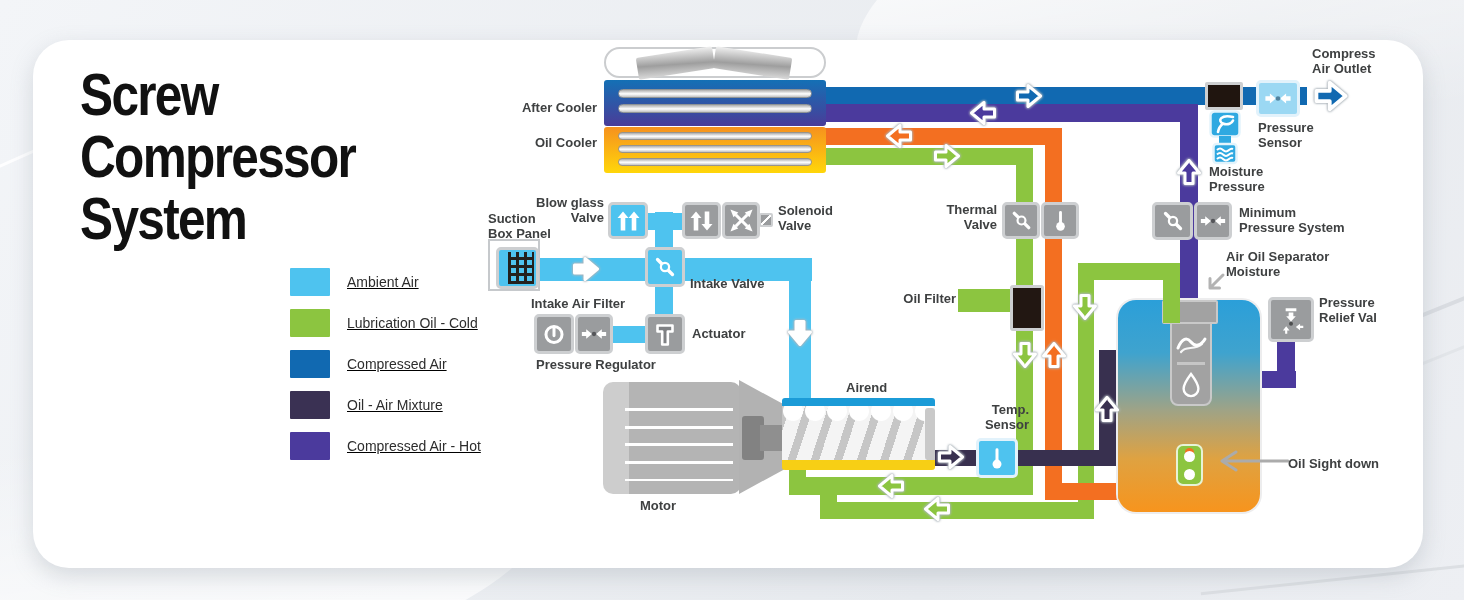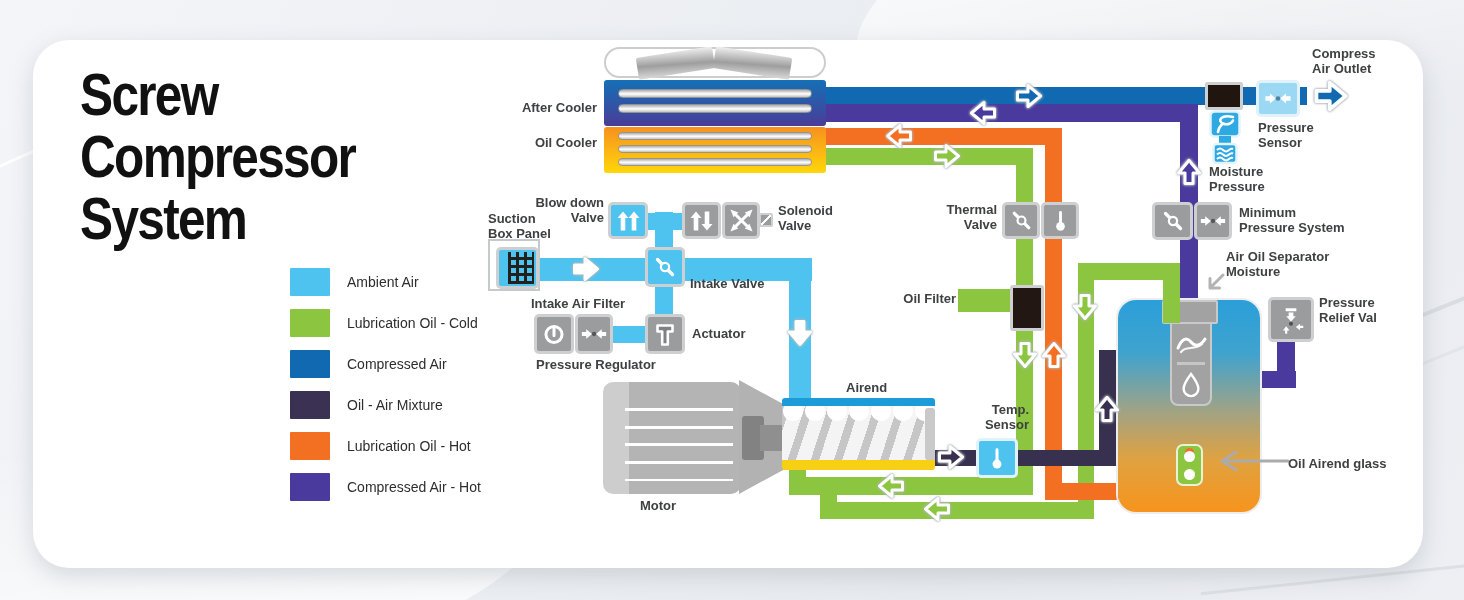--- a/index.html
+++ b/index.html
@@ -13,21 +13,21 @@
     position:absolute;left:33px;top:40px;width:1390px;height:528px;
     background:#FFFFFF;border-radius:36px;z-index:1;
     box-shadow:0 8px 22px rgba(140,148,160,.30);
   }
   .title{
     position:absolute;left:80px;top:64px;z-index:8;color:#111;
     font-weight:700;font-size:59px;line-height:62px;letter-spacing:-2px;
     transform:scaleX(.84);transform-origin:left top;white-space:pre-line;
   }
   .legend{position:absolute;left:290px;top:268px;z-index:8;}
-  .leg-row{display:flex;align-items:center;height:28px;margin-bottom:13px;}
+  .leg-row{display:flex;align-items:center;height:28px;margin-bottom:13px;text-decoration:underline;}
   .leg-swatch{width:40px;height:28px;border-radius:1px;flex:0 0 auto;}
   .leg-label{margin-left:17px;font-size:14px;color:#2D2D2D;}
   .pipe{position:absolute;z-index:2;}
   .cbox{
     position:absolute;z-index:5;box-sizing:border-box;
     border:3px solid var(--boxborder);border-radius:5px;
     background:var(--boxfill);
     display:flex;align-items:center;justify-content:center;
   }
   .cbox.blue{background:var(--ambient);}
@@ -68,24 +68,20 @@
     <div class="leg-swatch" style="background: rgb(140, 197, 64);"></div>
     <span class="leg-label">Lubrication Oil - Cold</span>
   </div>
   <div class="leg-row">
     <div class="leg-swatch" style="background: rgb(17, 105, 177);"></div>
     <span class="leg-label">Compressed Air</span>
   </div>
   <div class="leg-row">
     <div class="leg-swatch" style="background: rgb(58, 49, 83);"></div>
     <span class="leg-label">Oil - Air Mixture</span>
-  </div>
-  <div class="leg-row">
-    <div class="leg-swatch" style="background: rgb(243, 111, 33);"></div>
-    <span class="leg-label">Lubrication Oil - Hot</span>
   </div>
   <div class="leg-row">
     <div class="leg-swatch" style="background: rgb(75, 58, 157);"></div>
     <span class="leg-label">Compressed Air - Hot</span>
   </div>
 </div>
 
 <svg width="0" height="0" style="position:absolute">
   <defs>
     <symbol id="arr" viewBox="0 0 30 30">
@@ -342,21 +338,21 @@
   </svg>
 <svg class="arrow r180" style="left:922px;top:494px;color:var(--oilcold)" width="30" height="30">
     <use href="#arr"></use>
   </svg>
 <svg class="arrow" style="left:1312px;top:77px;color:var(--compair)" width="38" height="38">
     <use href="#arr"></use>
   </svg>
 
 <div class="lbl ra" style="left:489px;top:89px;width:108px;margin-top:12px;">After Cooler</div>
 <div class="lbl ra" style="left:489px;top:136px;width:108px;">Oil Cooler</div>
-<div class="lbl ra" style="left:500px;top:196px;width:104px;">Blow down
+<div class="lbl ra" style="left:500px;top:196px;width:104px;">Blow glass
 Valve</div>
 <div class="lbl" style="left:488px;top:212px;">Suction
 Box Panel</div>
 <div class="lbl" style="left:778px;top:204px;">Solenoid
 Valve</div>
 <div class="lbl" style="left:690px;top:277px;">Intake Valve</div>
 <div class="lbl" style="left:487px;top:297px;padding-left:44px;">Intake Air Filter</div>
 <div class="lbl" style="left:692px;top:327px;">Actuator</div>
 <div class="lbl" style="left:536px;top:358px;">Pressure Regulator</div>
 <div class="lbl" style="left:607px;top:499px;margin-left:33px;">Motor</div>
@@ -371,13 +367,13 @@
 <div class="lbl" style="left:1258px;top:121px;">Pressure
 Sensor</div>
 <div class="lbl" style="left:1312px;top:47px;">Compress
 Air Outlet</div>
 <div class="lbl" style="left:1239px;top:206px;">Minimum
 Pressure System</div>
 <div class="lbl" style="left:1226px;top:250px;">Air Oil Separator
 Moisture</div>
 <div class="lbl" style="left:1319px;top:296px;">Pressure
 Relief Val</div>
-<div class="lbl" style="left:1288px;top:457px;">Oil Airend glass</div>
+<div class="lbl" style="left:1288px;top:457px;">Oil Sight down</div>
 
 </body></html>

